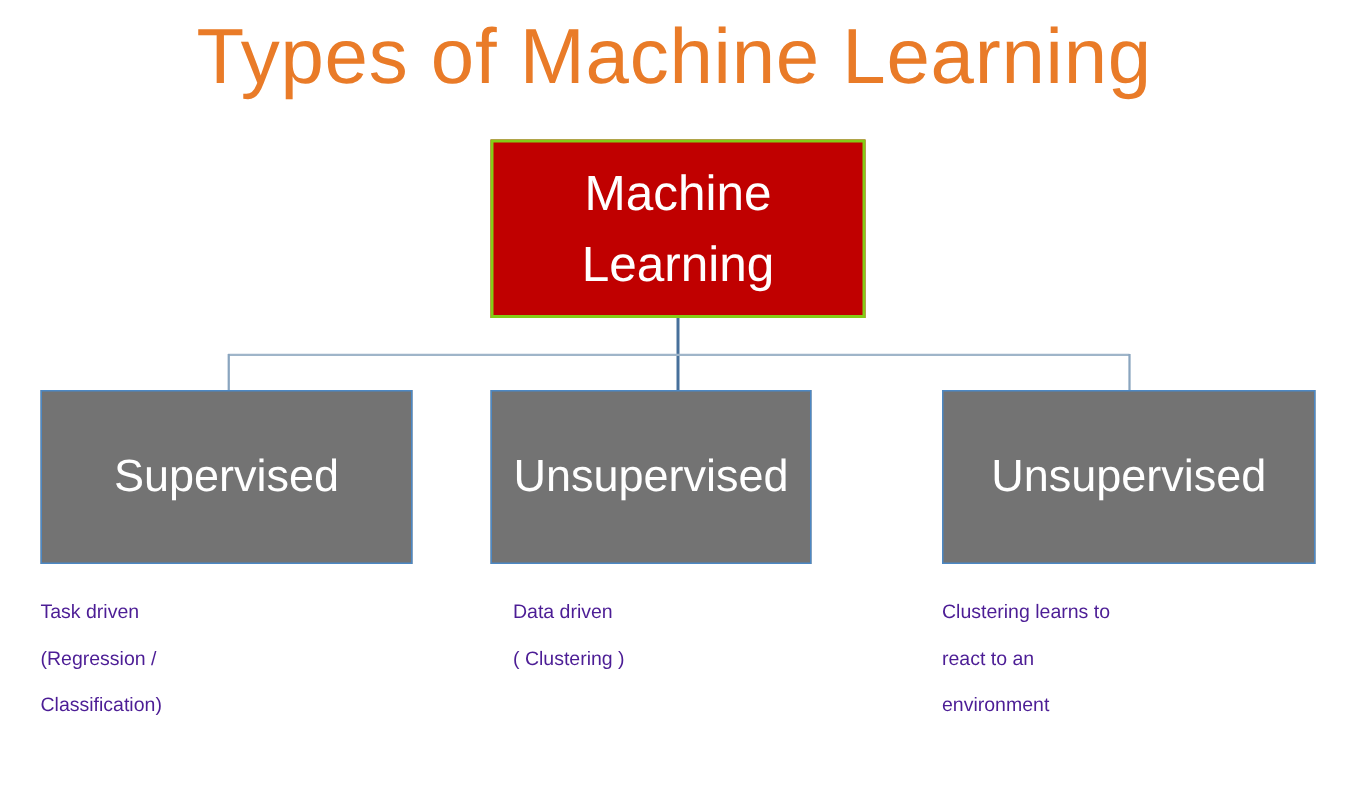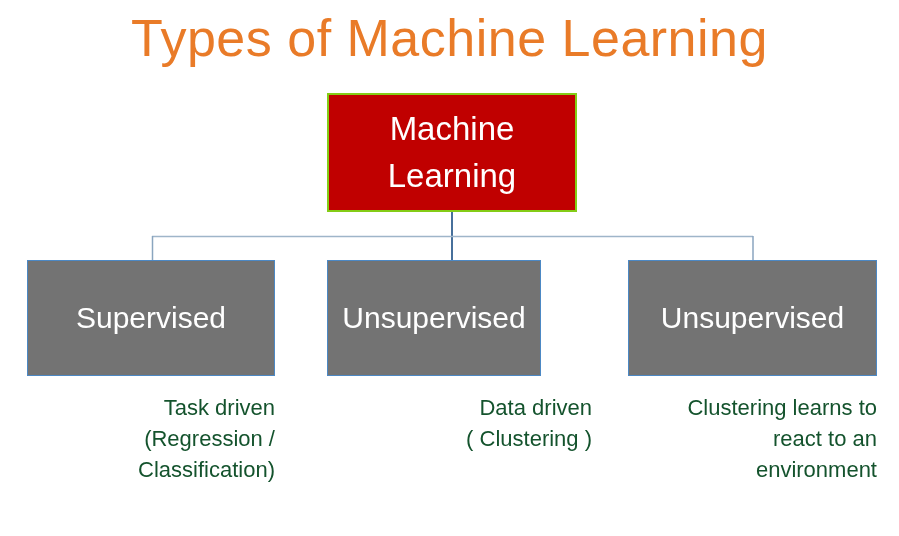--- a/index.html
+++ b/index.html
@@ -62,24 +62,24 @@
     position: absolute;
     left: 0;
     top: 0;
     width: 899px;
     height: 536px;
     pointer-events: none;
   }
   .description {
     position: absolute;
     top: 392px;
-    text-align: right;
-    font-size: 22px;
+    text-align: left;
+    font-size: 13px;
     line-height: 31px;
-    color: #14532d;
+    color: #4c1d95;
     white-space: pre-line;
   }
   .description.pos-0 { left: 27px;  width: 248px; }
   .description.pos-1 { left: 342px; width: 250px; }
   .description.pos-2 { left: 628px; width: 249px; }
 </style>
 </head>
 <body>
 
 <div class="canvas">

